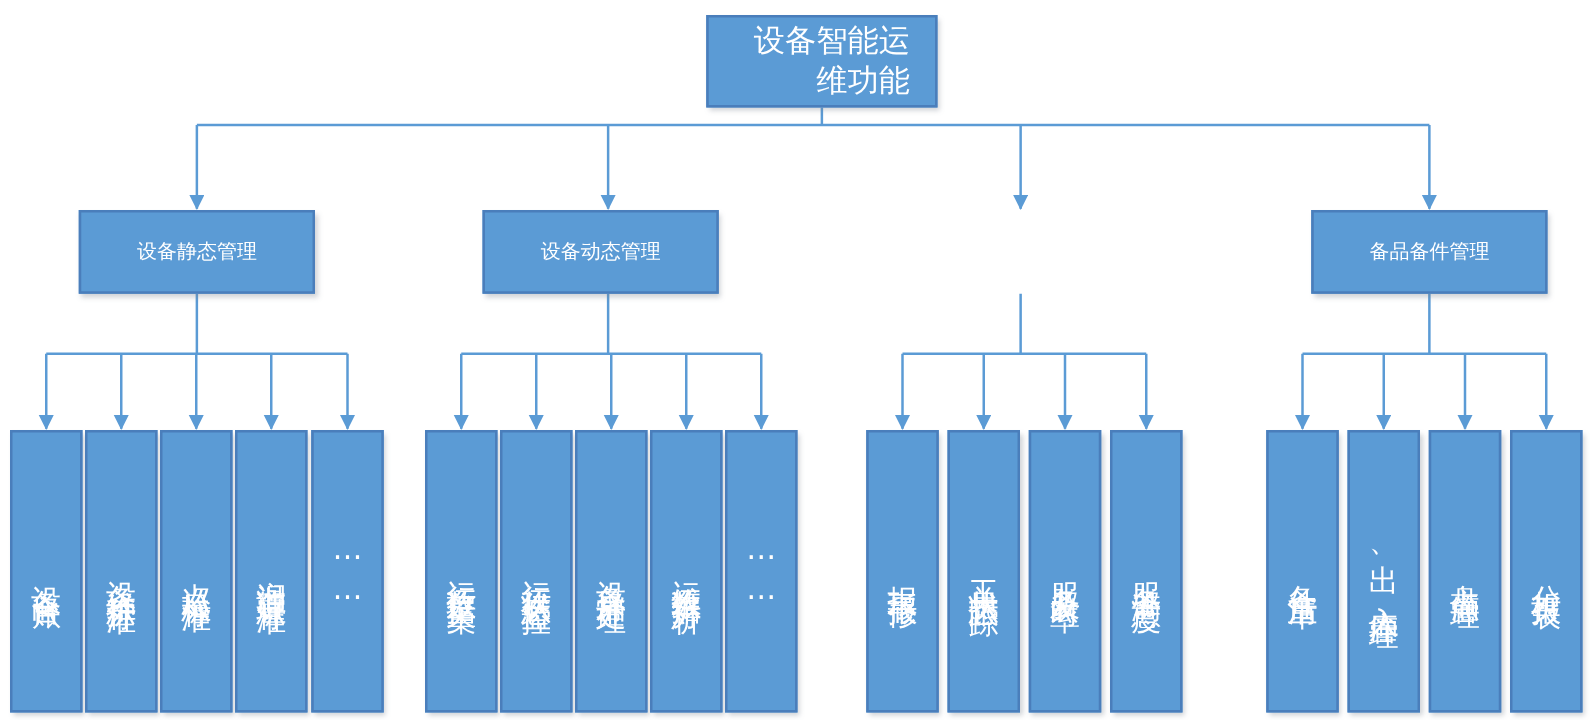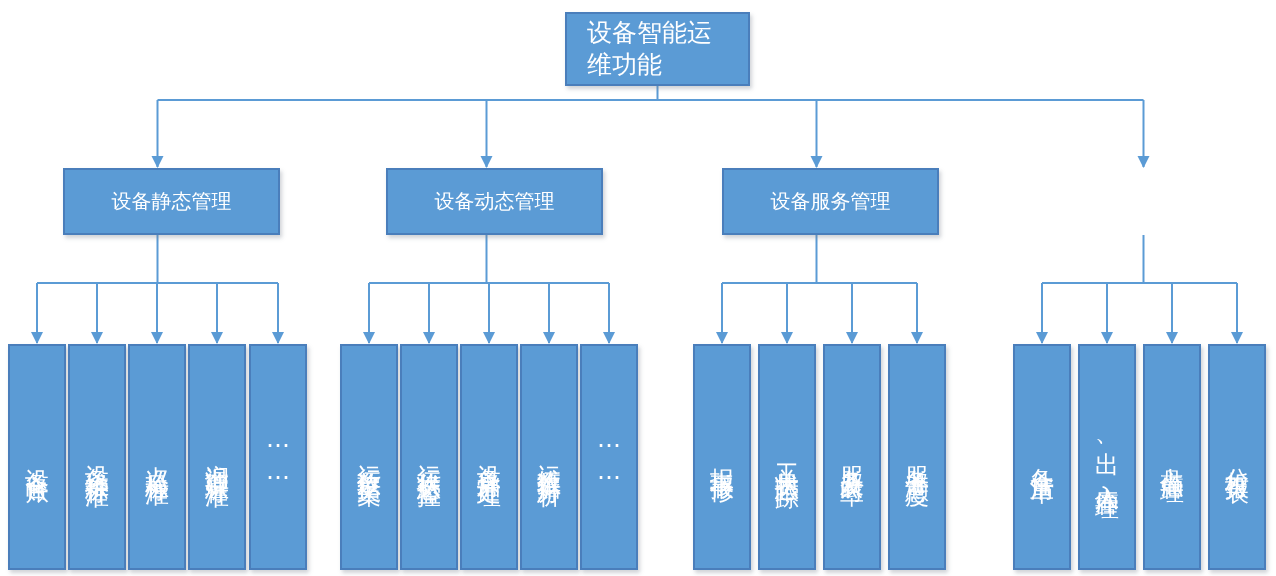--- a/index.html
+++ b/index.html
@@ -31,35 +31,35 @@
   }
   .node {
     position: absolute;
     box-sizing: border-box;
     background: var(--fill, #5B9BD5);
     border: 2px solid var(--border, #4A7EBB);
     color: var(--text, #ffffff);
     display: flex;
     align-items: center;
     justify-content: center;
-    text-align: left;
+    text-align: right;
     box-shadow: 2px 3px 4px rgba(120, 130, 140, 0.35);
   }
   .root-node {
     left: 565px; top: 12px;
     width: 185px; height: 74px;
     font-size: 25px;
     line-height: 1.3;
     padding: 0 20px;
   }
   .root-node span { word-break: break-all; }
   .branch-node {
     top: 168px;
-    width: 217px; height: 67px;
-    font-size: 20px;
+    width: 189px; height: 67px;
+    font-size: 16px;
     font-family: Liberation Serif, serif;
   }
   .leaf-node {
     top: 344px;
     width: 58px; height: 226px;
     font-size: 24px;
   }
   .leaf-node span {
     writing-mode: vertical-lr;
     text-orientation: upright;
@@ -120,22 +120,22 @@
   <div class="node root-node">
     <span>设备智能运维功能</span>
   </div>
 
   <div class="node branch-node" style="left:63px">
     <span>设备静态管理</span>
   </div>
   <div class="node branch-node" style="left:386px">
     <span>设备动态管理</span>
   </div>
-  <div class="node branch-node" style="left:722px">
-    <span>设备服务管理</span>
+  <div class="node branch-node" style="left:1049px">
+    <span>备品备件管理</span>
   </div>
 
   <div class="node leaf-node" style="left:8px">
     <span>设备台账</span>
   </div>
   <div class="node leaf-node" style="left:68px">
     <span>设备维护标准</span>
   </div>
   <div class="node leaf-node" style="left:128px">
     <span>点巡检标准</span>

